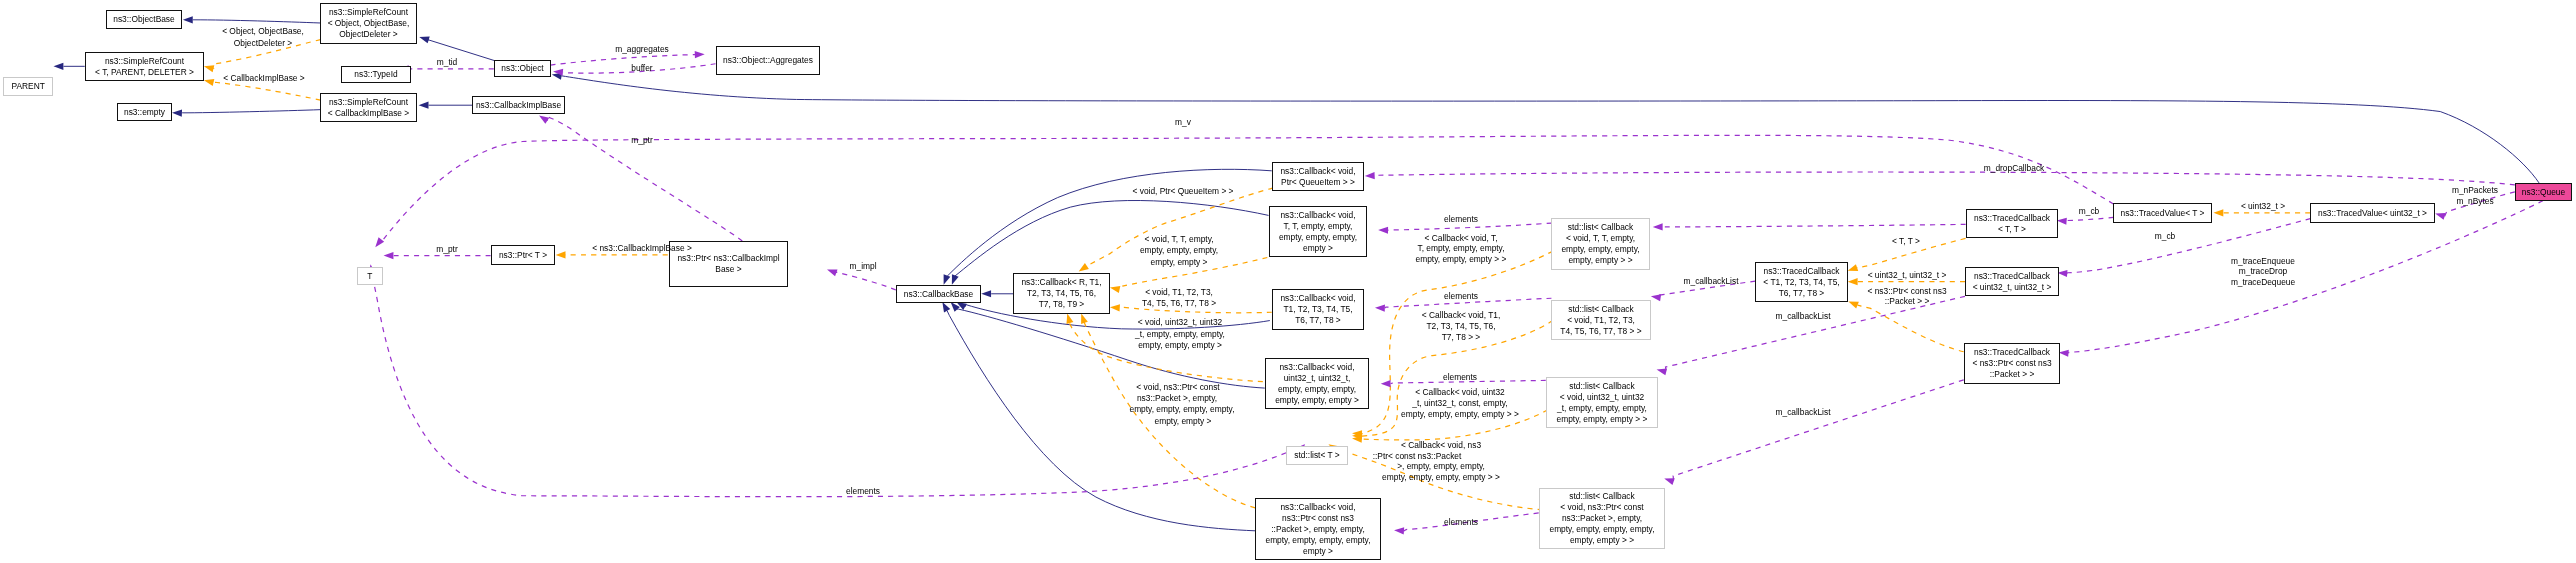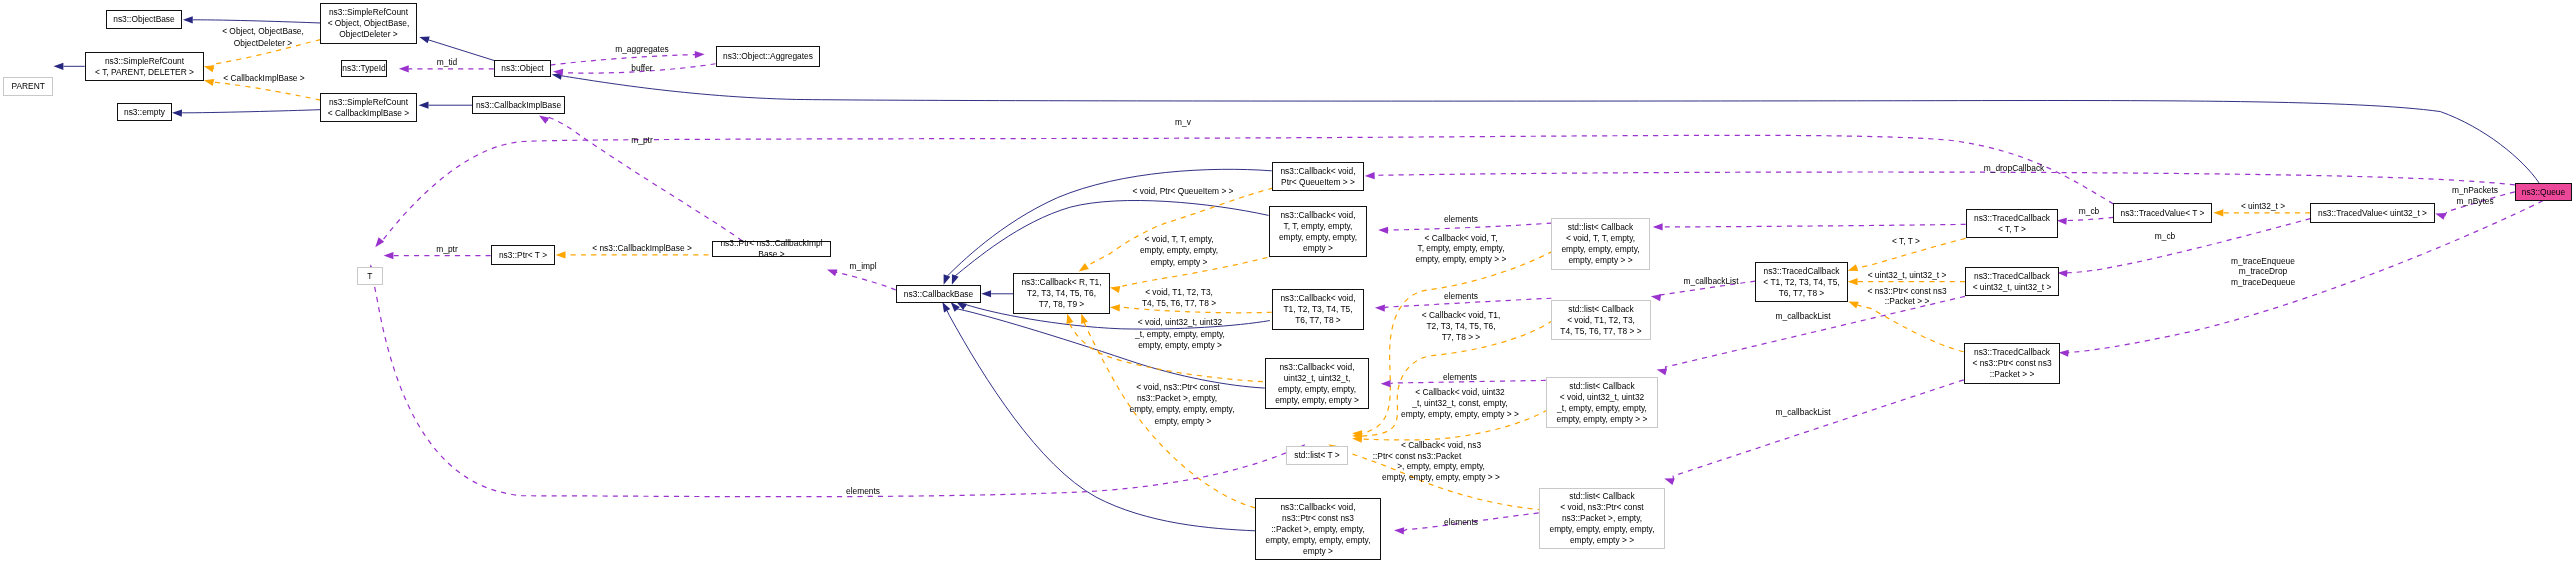--- a/index.html
+++ b/index.html
@@ -218,29 +218,29 @@
       <g>
         <path d="M3991,315 C3900,360 3650,470 3440,520 C3340,542 3280,551 3247,553 L3246.4,554.4" fill="none" stroke="#9a32cd" stroke-width="1.9" stroke-dasharray="8,8"></path>
         <path d="M0,0 L-15.5,-5.6 L-15.5,5.6 Z" fill="#9a32cd" transform="translate(3231,553) rotate(185)"></path>
       </g>
     </svg>
   <div id="nodelayer">
   <div class="node solid" style="left:106px;top:10.2px;width:76px;height:18.5px"><span class="nl">ns3::ObjectBase</span></div>
   <div class="node solid" style="left:320px;top:3.2px;width:97px;height:41px"><span class="nl">ns3::SimpleRefCount</span><span class="nl">&lt; Object, ObjectBase,</span><span class="nl">ObjectDeleter &gt;</span></div>
   <div class="node light" style="left:3.2px;top:57px;width:50px;height:18.5px"><span class="nl">PARENT</span></div>
   <div class="node solid" style="left:85px;top:52px;width:119px;height:29px"><span class="nl">ns3::SimpleRefCount</span><span class="nl">&lt; T, PARENT, DELETER &gt;</span></div>
-  <div class="node solid" style="left:341px;top:60px;width:46px;height:17px"><span class="nl">ns3::TypeId</span></div>
+  <div class="node solid" style="left:341px;top:66px;width:70px;height:17px"><span class="nl">ns3::TypeId</span></div>
   <div class="node solid" style="left:494px;top:60px;width:57px;height:17px"><span class="nl">ns3::Object</span></div>
-  <div class="node solid" style="left:716px;top:46px;width:104px;height:21px"><span class="nl">ns3::Object::Aggregates</span></div>
+  <div class="node solid" style="left:716px;top:46px;width:104px;height:29px"><span class="nl">ns3::Object::Aggregates</span></div>
   <div class="node solid" style="left:117px;top:103px;width:55px;height:18px"><span class="nl">ns3::empty</span></div>
   <div class="node solid" style="left:320px;top:93px;width:97px;height:29px"><span class="nl">ns3::SimpleRefCount</span><span class="nl">&lt; CallbackImplBase &gt;</span></div>
   <div class="node solid" style="left:472px;top:96px;width:93px;height:18px"><span class="nl">ns3::CallbackImplBase</span></div>
   <div class="node light" style="left:357px;top:247px;width:25.5px;height:18px"><span class="nl">T</span></div>
   <div class="node solid" style="left:491px;top:245px;width:64px;height:20px"><span class="nl">ns3::Ptr&lt; T &gt;</span></div>
-  <div class="node solid" style="left:712px;top:241px;width:119px;height:16px"><span class="nl">ns3::Ptr&lt; ns3::CallbackImpl</span><span class="nl">Base &gt;</span></div>
+  <div class="node solid" style="left:669px;top:241px;width:119px;height:46px"><span class="nl">ns3::Ptr&lt; ns3::CallbackImpl</span><span class="nl">Base &gt;</span></div>
   <div class="node solid" style="left:896px;top:285px;width:85px;height:18px"><span class="nl">ns3::CallbackBase</span></div>
   <div class="node solid" style="left:1013px;top:273px;width:97px;height:41px"><span class="nl">ns3::Callback&lt; R, T1,</span><span class="nl">T2, T3, T4, T5, T6,</span><span class="nl">T7, T8, T9 &gt;</span></div>
   <div class="node solid" style="left:1272px;top:162px;width:92px;height:29px"><span class="nl">ns3::Callback&lt; void,</span><span class="nl">Ptr&lt; QueueItem &gt; &gt;</span></div>
   <div class="node solid" style="left:1269px;top:206px;width:98px;height:51px"><span class="nl">ns3::Callback&lt; void,</span><span class="nl">T, T, empty, empty,</span><span class="nl">empty, empty, empty,</span><span class="nl">empty &gt;</span></div>
   <div class="node solid" style="left:1272px;top:289px;width:92px;height:41px"><span class="nl">ns3::Callback&lt; void,</span><span class="nl">T1, T2, T3, T4, T5,</span><span class="nl">T6, T7, T8 &gt;</span></div>
   <div class="node solid" style="left:1265px;top:358px;width:104px;height:51px"><span class="nl">ns3::Callback&lt; void,</span><span class="nl">uint32_t, uint32_t,</span><span class="nl">empty, empty, empty,</span><span class="nl">empty, empty, empty &gt;</span></div>
   <div class="node light" style="left:1286px;top:426px;width:62px;height:18.5px"><span class="nl">std::list&lt; T &gt;</span></div>
   <div class="node solid" style="left:1255px;top:498px;width:126px;height:62px"><span class="nl">ns3::Callback&lt; void,</span><span class="nl">ns3::Ptr&lt; const ns3</span><span class="nl">::Packet &gt;, empty, empty,</span><span class="nl">empty, empty, empty, empty,</span><span class="nl">empty &gt;</span></div>
   <div class="node light" style="left:1551px;top:198px;width:99px;height:52px"><span class="nl">std::list&lt; Callback</span><span class="nl">&lt; void, T, T, empty,</span><span class="nl">empty, empty, empty,</span><span class="nl">empty, empty &gt; &gt;</span></div>
   <div class="node light" style="left:1551px;top:280px;width:100px;height:40px"><span class="nl">std::list&lt; Callback</span><span class="nl">&lt; void, T1, T2, T3,</span><span class="nl">T4, T5, T6, T7, T8 &gt; &gt;</span></div>

